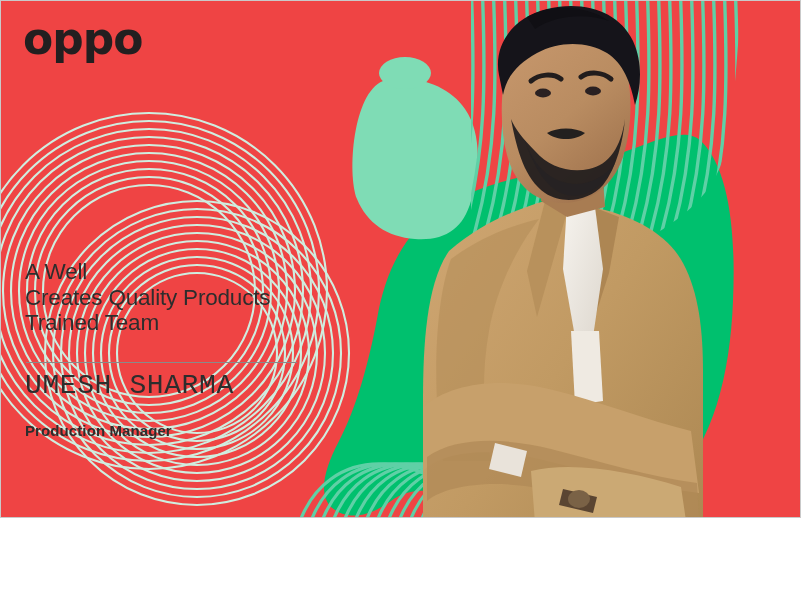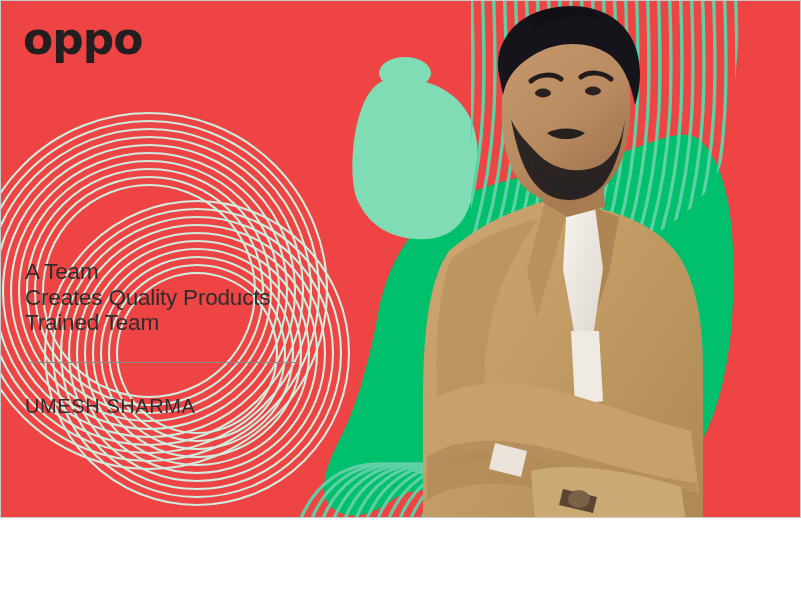--- a/index.html
+++ b/index.html
@@ -39,26 +39,26 @@
   }
   #headline .hl-line{display:block;white-space:nowrap;}
 
   #divider{
     position:absolute;left:25px;top:361px;
     width:271px;height:1px;
     background:#8a8a8a;
   }
 
   #person-name{
-    position:absolute;left:24px;top:392px;
-    font-size:20px;line-height:26px;
+    position:absolute;left:24px;top:372px;
+    font-size:28px;line-height:26px;
     font-weight:300;
     letter-spacing:0.6px;
     color:#2d2d2d;
-    font-family:Liberation Sans, sans-serif;
+    font-family:Liberation Mono, monospace;
   }
   #person-role{
     position:absolute;left:24px;top:421px;
     font-size:15px;line-height:18px;
     font-weight:700;
     letter-spacing:0.1px;
     color:#2d2d2d;
   }
 
   
@@ -294,22 +294,23 @@
 
         <path fill="#e9e3da" d="M164,442 L196,450 L190,476 L158,468 Z"></path>
 
         <path fill="#5a4532" d="M232,488 L266,496 L262,512 L228,504 Z"></path>
         <ellipse cx="248" cy="498" rx="11" ry="9" fill="#7a6246"></ellipse>
       </g>
     </svg>
   </div>
 
   <div id="headline">
-    <span class="hl-line">A Team</span>
+    <span class="hl-line">A Well</span>
     <span class="hl-line">Creates Quality Products</span>
     <span class="hl-line">Trained Team</span>
   </div>
 
   <div id="divider"></div>
 
   <div id="person-name">UMESH SHARMA</div>
+  <div id="person-role">Production Manager</div>
 
 </div>
 
 </body></html>

